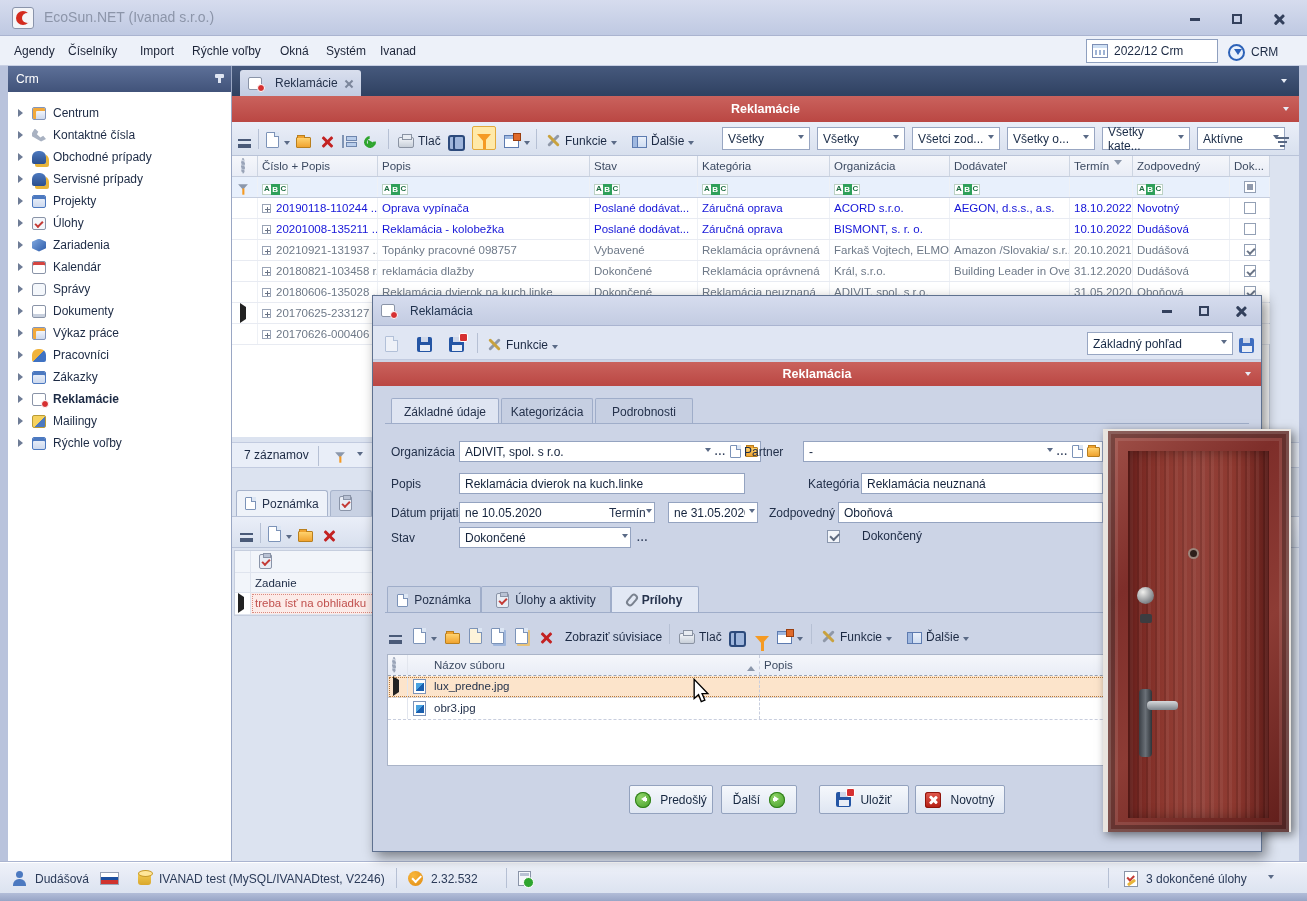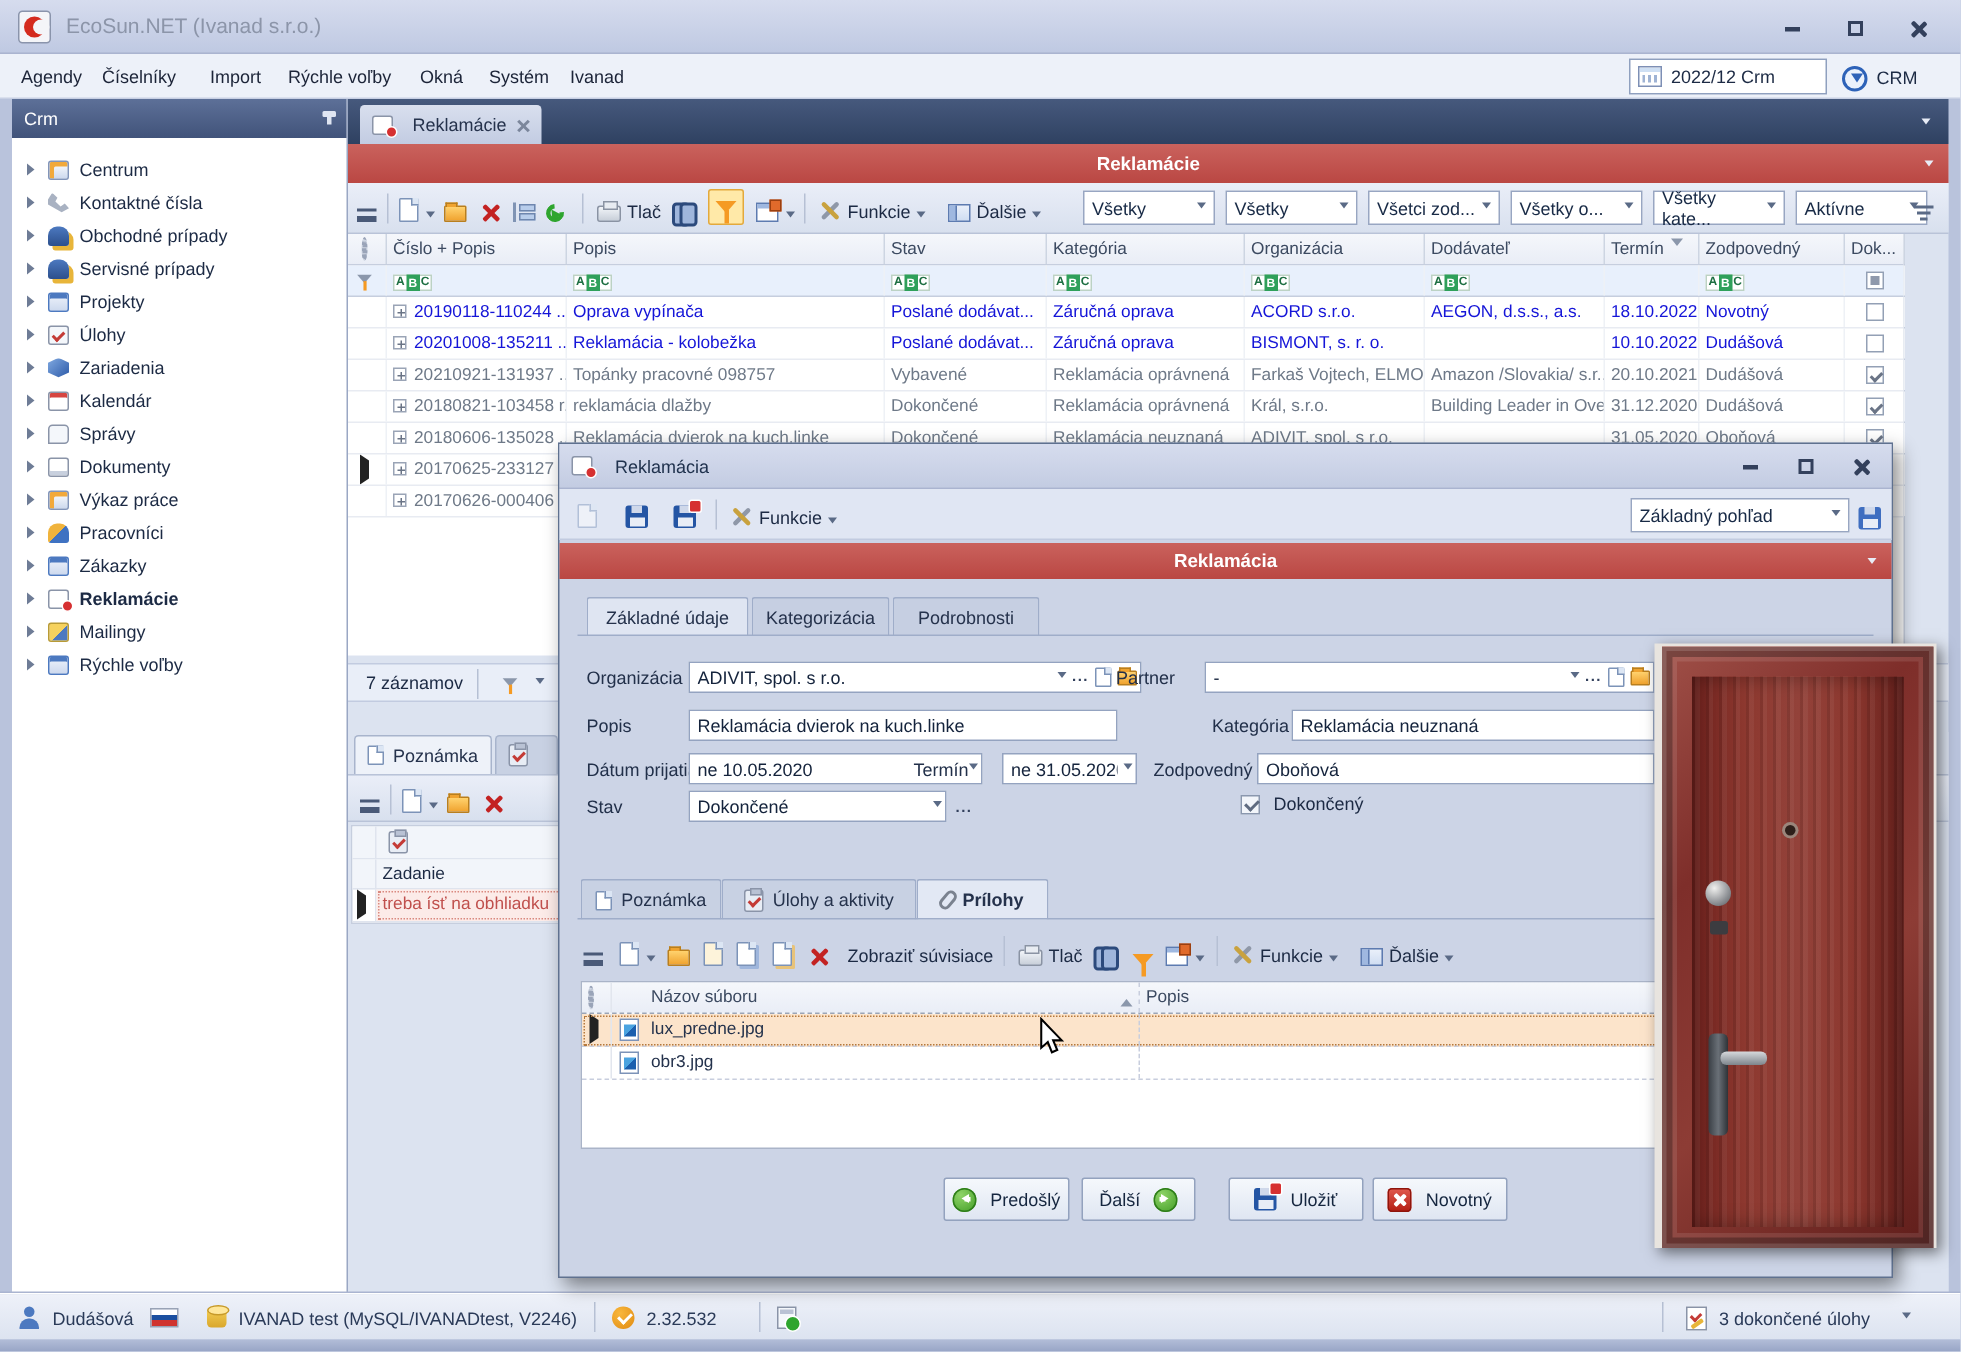--- a/index.html
+++ b/index.html
@@ -722,21 +722,21 @@
   <div class="fgroup" style="left:465px;top:206px;width:265px">
     <span class="val">Oboňová</span>
   </div>
 
   <div class="flabel" style="left:18px;top:232px">Stav</div>
   <div class="fgroup" style="left:86px;top:231px;width:172px">
     <span class="val">Dokončené</span>
     <span class="cd"></span>
   </div>
   <div class="flabel" style="left:264px;top:231px"><span class="dots">...</span></div>
-  <div class="abs" style="left:454px;top:233px;display:flex;align-items:center;gap:9px">
+  <div class="abs" style="left:454px;top:233px;display:flex;align-items:center;gap:22px">
     <span class="chkbox"></span>
     <span>Dokončený</span>
   </div>
 
   <div class="ptab" style="left:14px;width:94px">
     <span class="pg" style="width:11px;height:13px"></span>
     <span>Poznámka</span>
   </div>
   <div class="ptab" style="left:108px;width:130px">
     <span class="clipchk" style="margin:0"></span>

